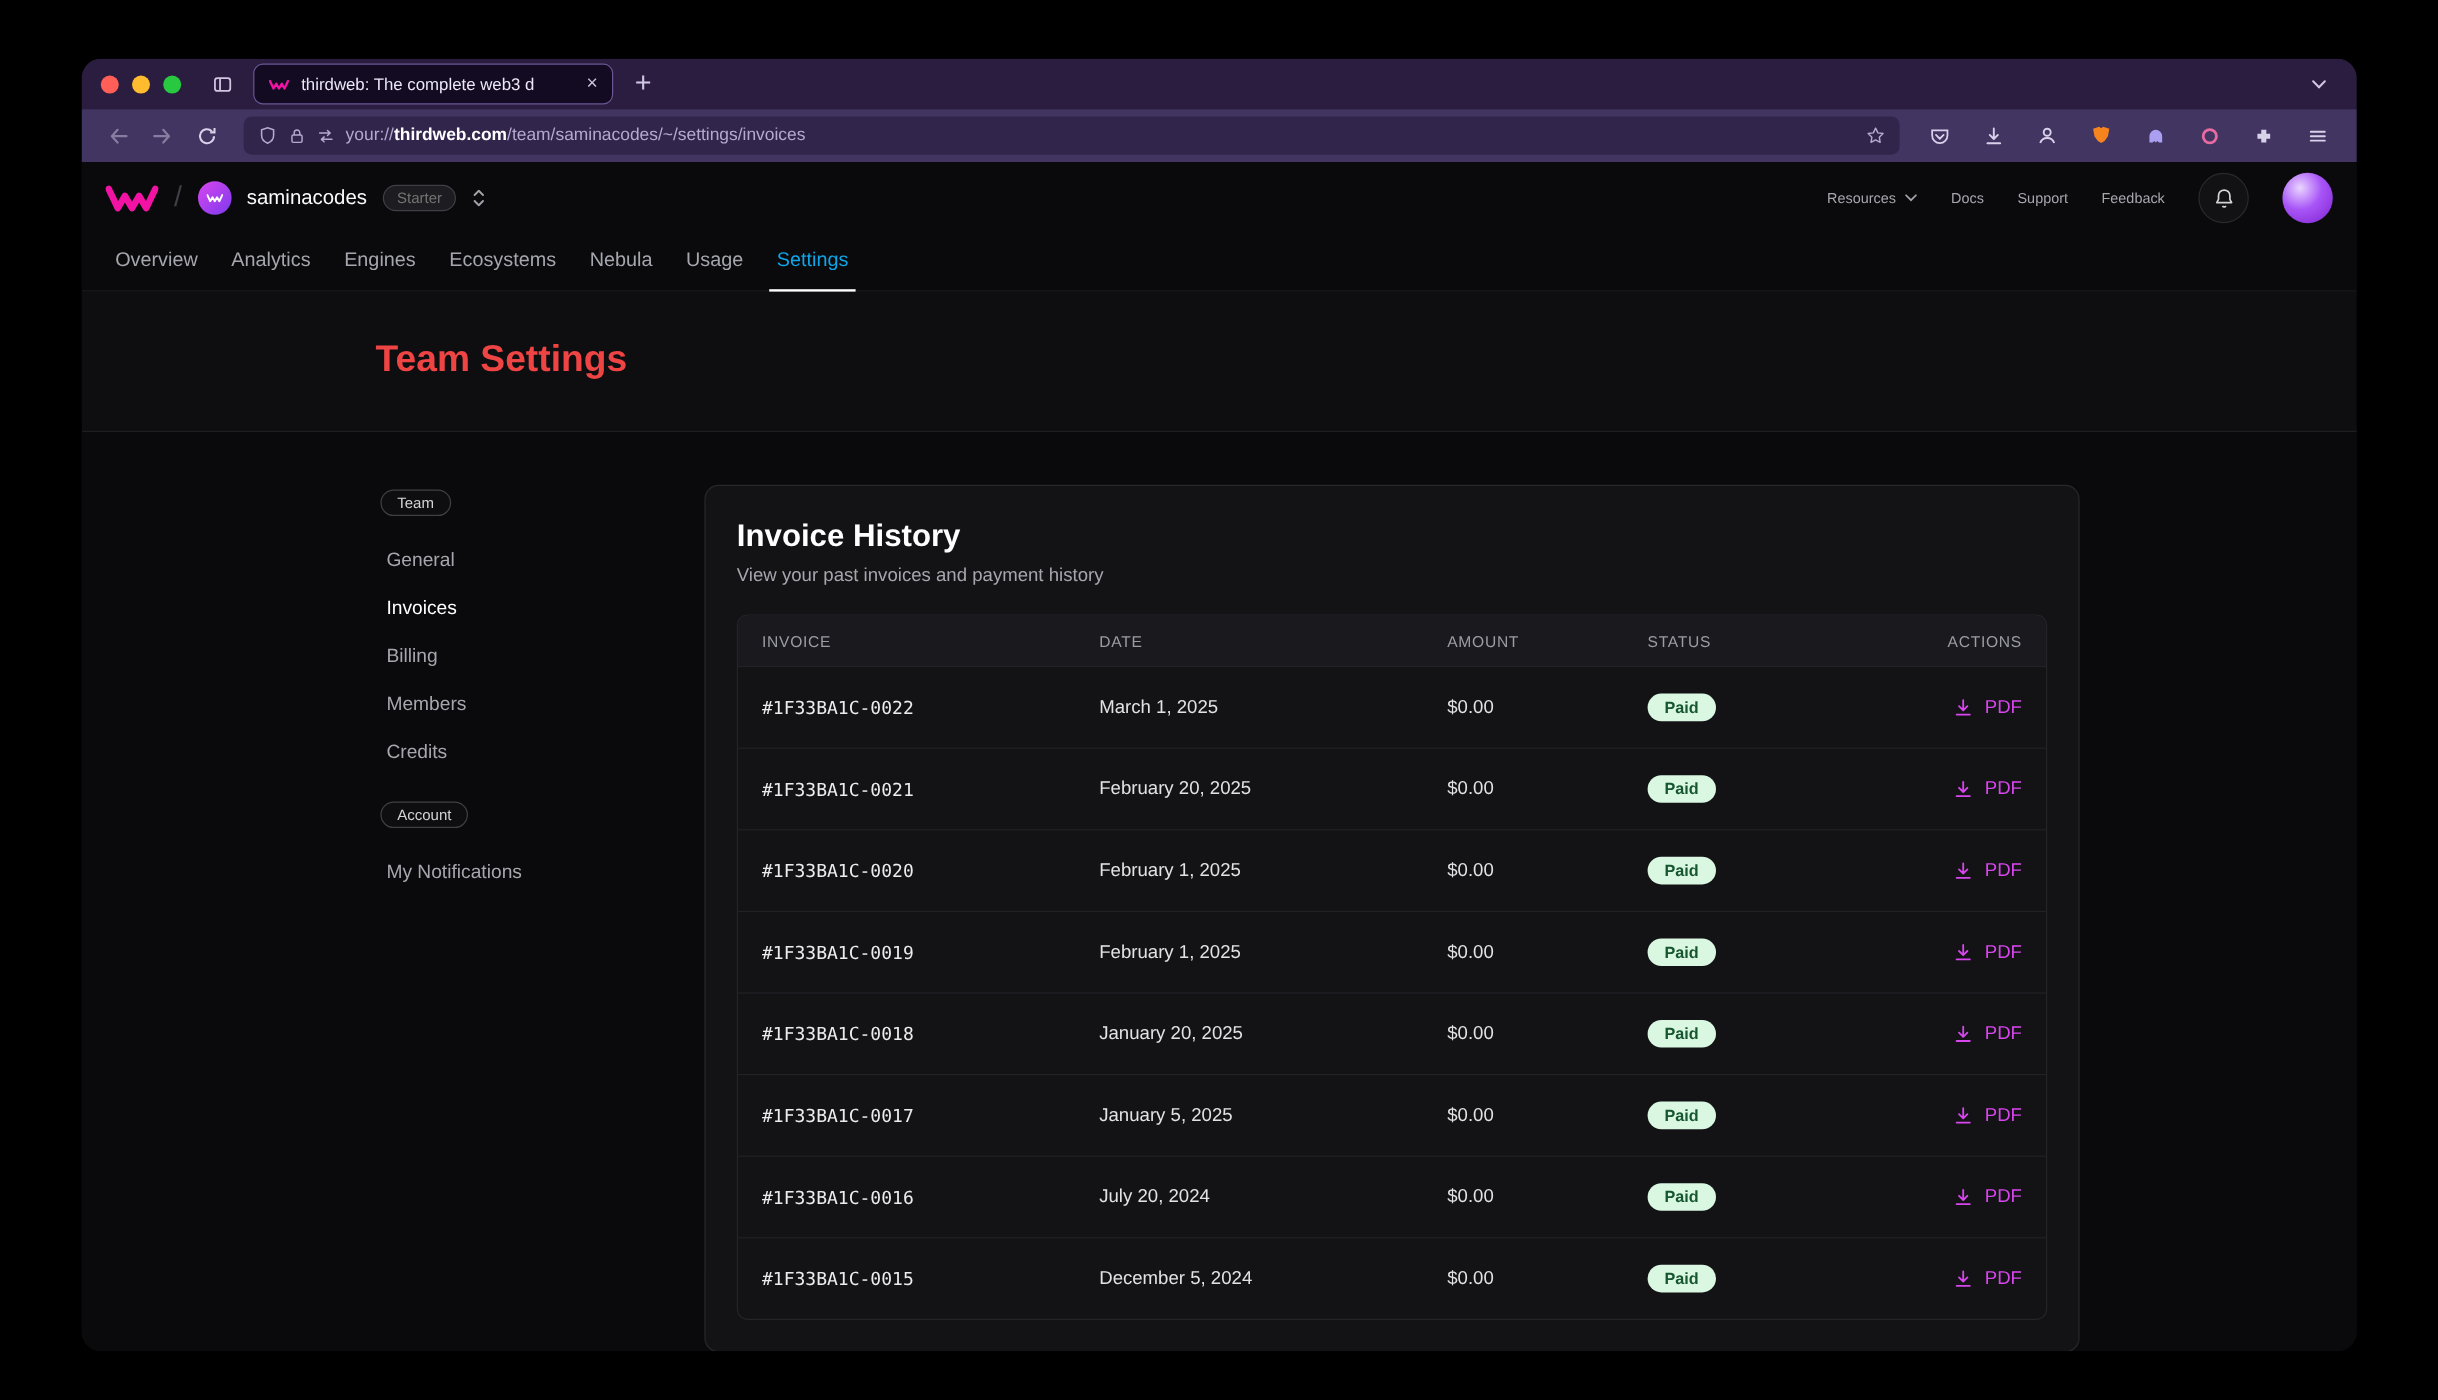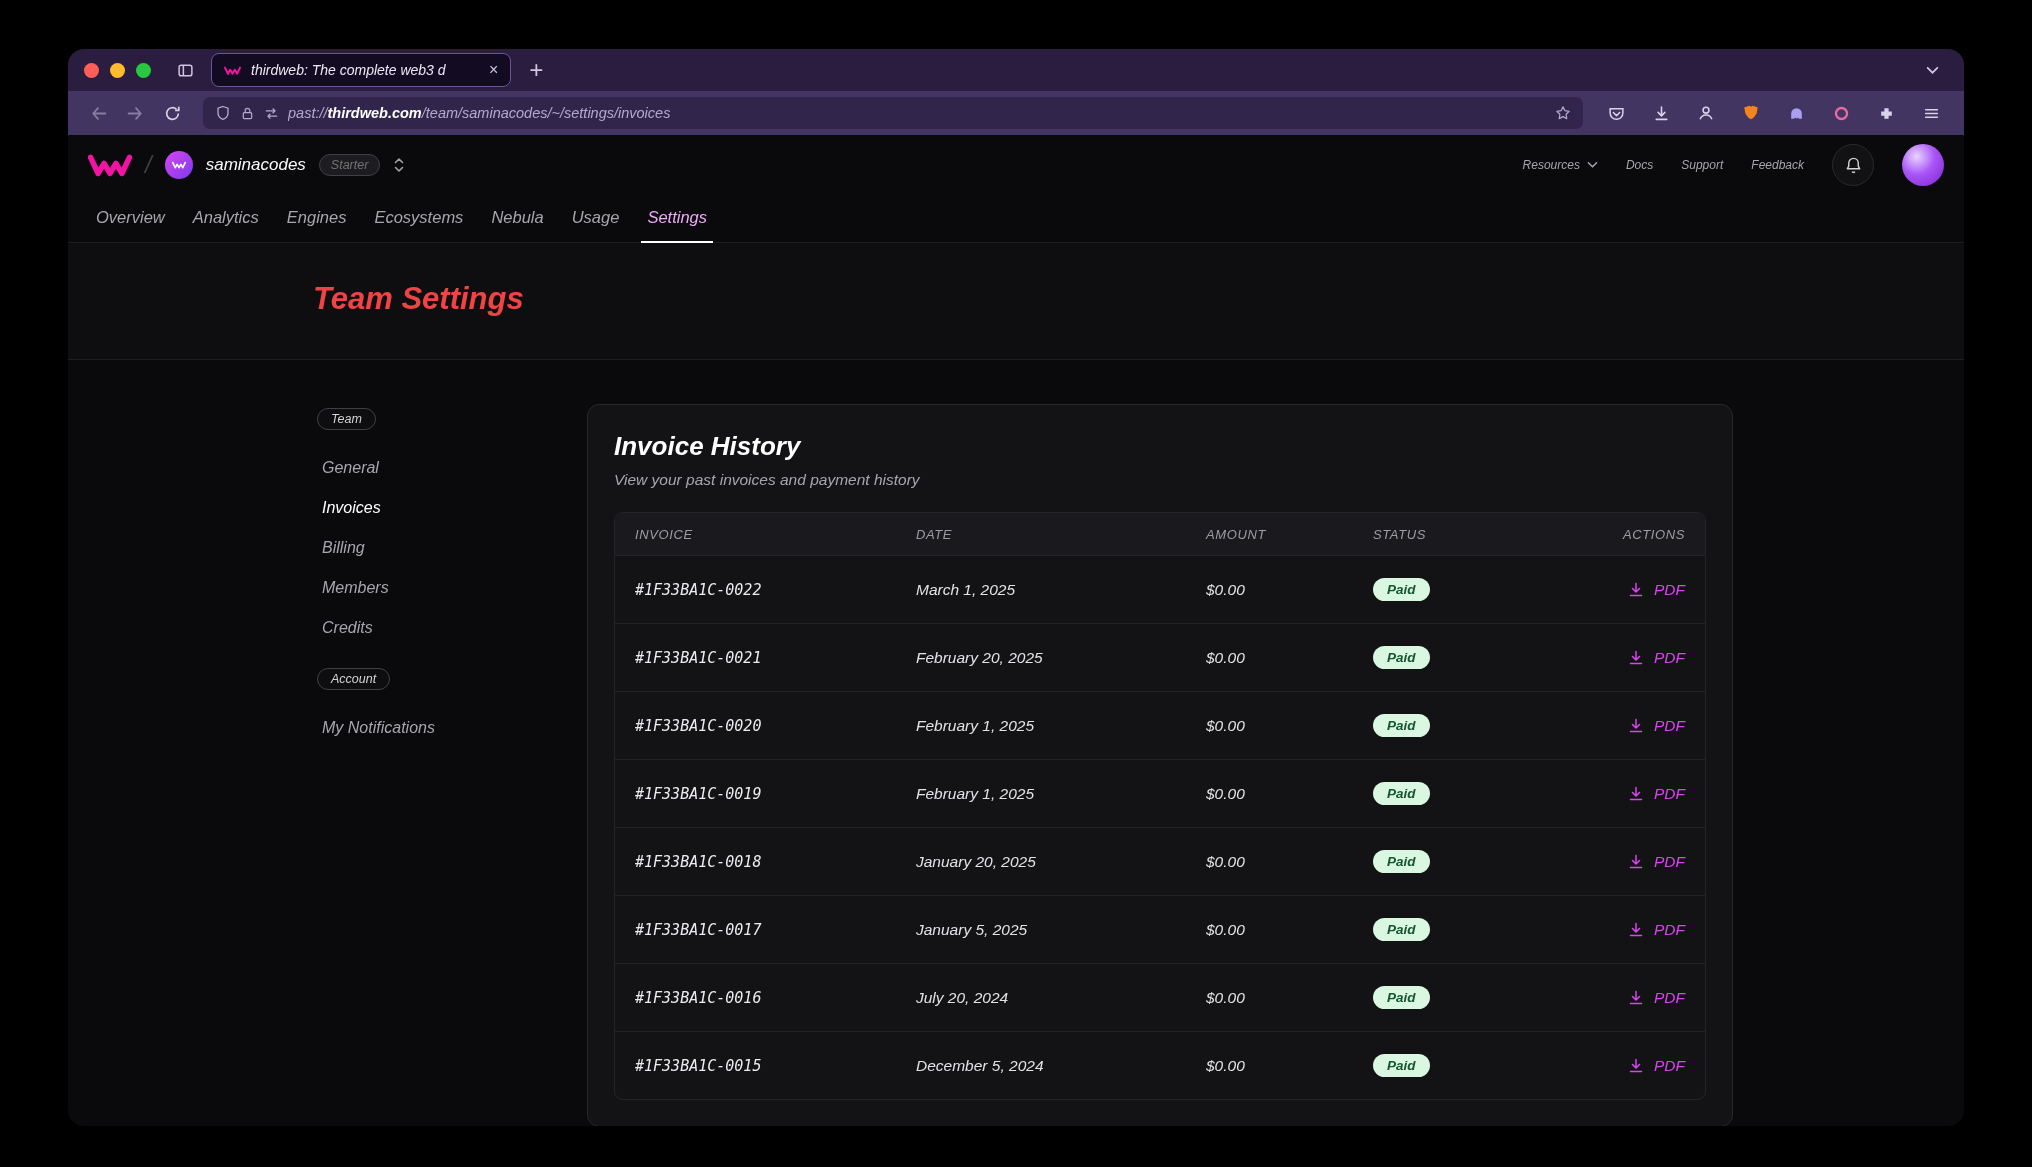--- a/index.html
+++ b/index.html
@@ -1,21 +1,21 @@
 <!DOCTYPE html>
 <html><head>
 <meta charset="utf-8">
 <style>
   * { box-sizing: border-box; margin: 0; padding: 0; }
   html,body { width:2032px; height:1167px; background:#000; overflow:hidden;
               font-family:"Liberation Sans", sans-serif; }
 
   .window { position:absolute; left:68px; top:49px; width:1896px; height:1077px;
             border-radius:16px; overflow:hidden; background:#0a0a0c;
-            display:flex; flex-direction:column;font-style:italic; }
+            display:flex; flex-direction:column; }
 
   
   .tabstrip { height:42px; background:#2b1d3f; display:flex; align-items:center;
               padding:0 16px; gap:10px; flex:0 0 auto; }
   .traffic { display:flex; gap:11px; margin-right:8px; }
   .tl { width:15px; height:15px; border-radius:50%; cursor:pointer; }
   .tl-close{ background:#ff5f57; } .tl-min{ background:#febc2e; } .tl-zoom{ background:#28c840; }
   .chrome-btn { width:32px; height:32px; display:grid; place-items:center; color:#cfc6e2;
                 border-radius:6px; cursor:pointer; flex:0 0 auto; }
   .tab { height:34px; width:300px; background:#120b22; border:1px solid #6a5694;
@@ -56,21 +56,21 @@
   .switcher { color:#a1a1aa; display:grid; place-items:center; cursor:pointer; }
   .header-right { margin-left:auto; display:flex; align-items:center; gap:28px; }
   .header-link { color:#a6a6ae; font-size:12px; cursor:pointer; display:flex; align-items:center; gap:7px; }
   .bell-btn { width:42px; height:42px; border-radius:50%; border:1px solid #2a2a2e;
               background:#121214; display:grid; place-items:center; color:#d4d4d8; cursor:pointer; }
   .user-avatar { width:42px; height:42px; border-radius:50%; cursor:pointer;
                  background:radial-gradient(circle at 35% 30%, #e9d5ff 0%, #a855f7 45%, #7e22ce 100%); }
 
   .dash-tabs { display:flex; padding:0 14px; border-bottom:1px solid #1e1e22; flex:0 0 auto; }
   .dash-tab { padding:13px 14px 15px; font-size:16.5px; color:#a6a6ae; position:relative; cursor:pointer; }
-  .dash-tab.active { color:#f0abfc; }
+  .dash-tab.active { color:#0ea5e9; }
   .dash-tab.active::after { content:""; position:absolute; left:8px; right:8px; bottom:-1px;
                             height:2px; background:#fff; }
 
   .container { width:1406px; margin:0 auto; }
   .title-band { background:#0e0e11; border-bottom:1px solid #1e1e22; flex:0 0 auto; }
   .title-band h1 { font-size:31px; font-weight:700; color:#ef4444; padding:38px 0 42px; }
 
   .content { display:flex; gap:24px; padding-top:44px; align-items:flex-start; }
 
   .sidebar { width:250px; flex:0 0 auto; padding-top:4px; }
@@ -163,21 +163,21 @@
         <svg width="15" height="15" viewBox="0 0 16 16">
             <rect x="3.5" y="7" width="9" height="6.5" rx="1.2" fill="none" stroke="currentColor" stroke-width="1.3"></rect>
             <path d="M5.5 7V5a2.5 2.5 0 0 1 5 0v2" fill="none" stroke="currentColor" stroke-width="1.3"></path>
           </svg>
       </span>
       <span>
         <svg width="15" height="15" viewBox="0 0 16 16">
             <path d="M2.5 5.2h9.2M9.5 3l2.4 2.2-2.4 2.2M13.5 10.8H4.3M6.5 8.6 4.1 10.8l2.4 2.2" fill="none" stroke="currentColor" stroke-width="1.3" stroke-linecap="round" stroke-linejoin="round"></path>
           </svg>
       </span>
-      <span class="url-text"><span>past://</span><span class="url-domain">thirdweb.com</span><span>/team/saminacodes/~/settings/invoices</span></span>
+      <span class="url-text"><span>your://</span><span class="url-domain">thirdweb.com</span><span>/team/saminacodes/~/settings/invoices</span></span>
       <span class="spacer"></span>
       <span>
         <svg width="16" height="16" viewBox="0 0 16 16">
             <path d="M8 1.8l1.9 3.9 4.3.6-3.1 3 .7 4.3L8 11.6 4.2 13.6l.7-4.3-3.1-3 4.3-.6Z" fill="none" stroke="currentColor" stroke-width="1.2" stroke-linejoin="round"></path>
           </svg>
       </span>
     </div>
 
     <div class="tool-icons">
       <span class="tool-btn">

